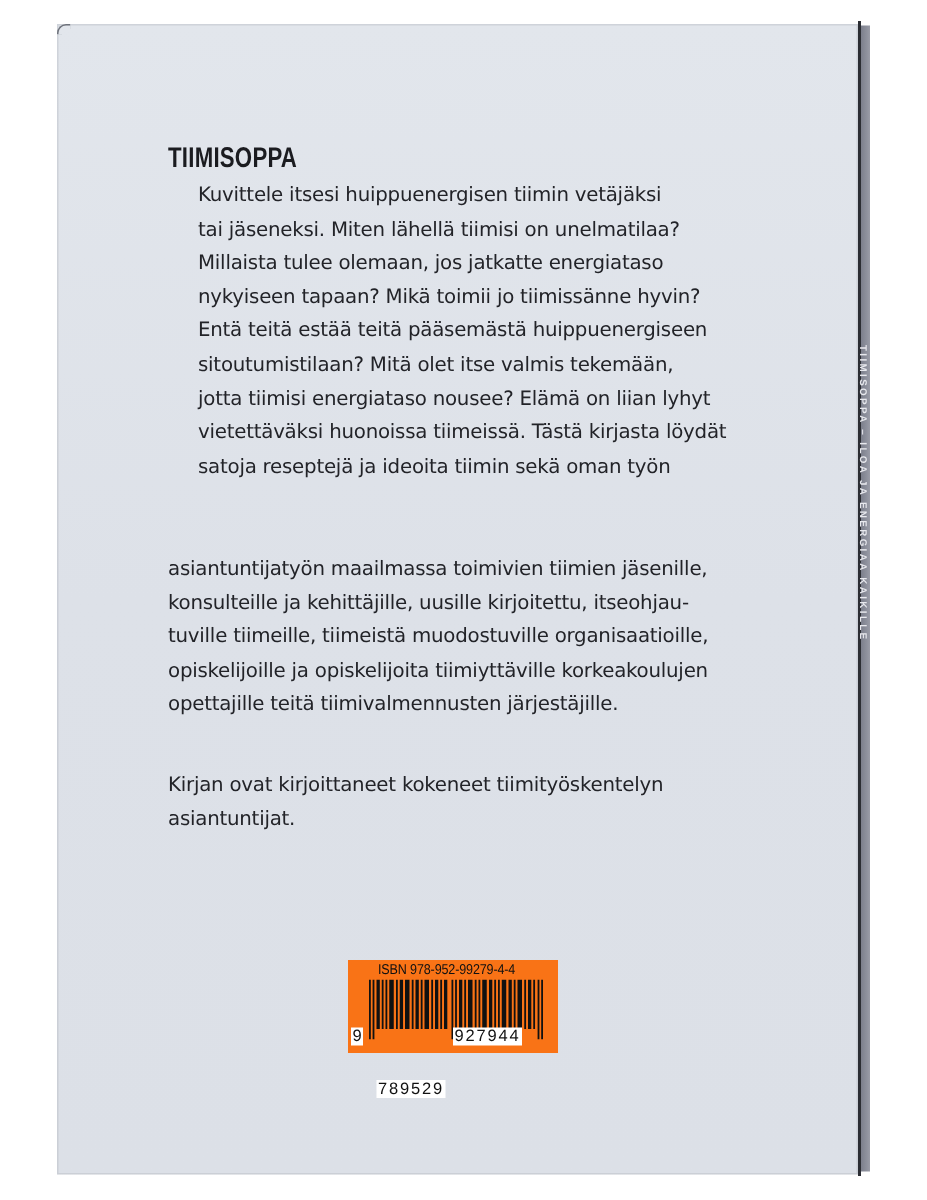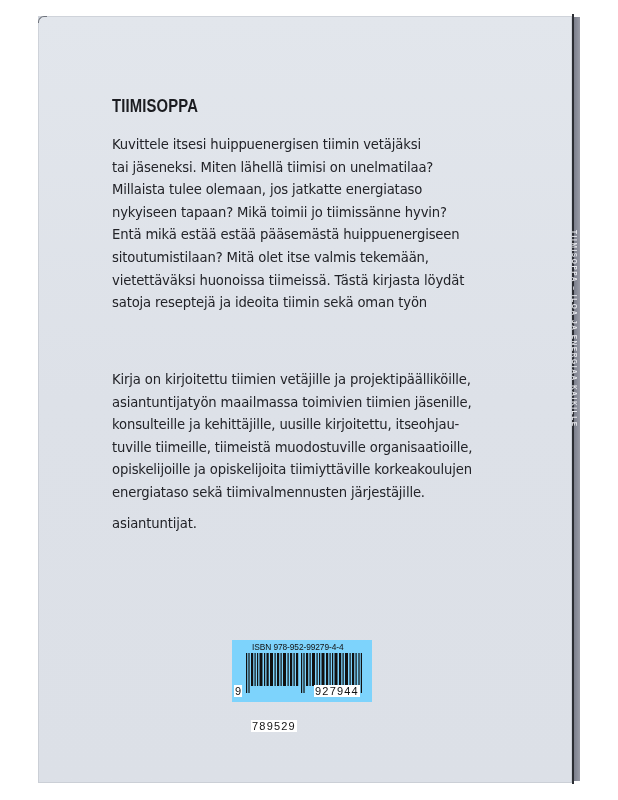--- a/index.html
+++ b/index.html
@@ -83,31 +83,31 @@
       font-family: "DejaVu Sans", sans-serif;
       font-size: 13.2px;
       line-height: 22.6px;
       color: #222328;
       letter-spacing: -0.15px;
     }
     .para .line {
       display: block;
       white-space: nowrap;
     }
-    #para-1 { top: 134px; }
+    #para-1 { top: 120px; margin-left: 20px; }
     #para-2 { top: 369px; }
     #para-3 { top: 513px; }
 
     .barcode-box {
       position: absolute;
       left: 232px;
       top: 640px;
       width: 140px;
       height: 62px;
-      background: #7dd3fc;
+      background: #f97316;
     }
     .isbn-label {
       position: absolute;
       left: 20px;
       top: 1px;
       font-family: "Liberation Sans", sans-serif;
       font-size: 9.5px;
       color: #111;
       transform: scaleX(0.88);
       transform-origin: 0 0;
@@ -127,54 +127,55 @@
       top: 45px;
       font-family: "Liberation Sans", sans-serif;
       font-size: 11px;
       color: #111;
       white-space: nowrap;
       background: transparent;
     }
     .bar-digits span { position: absolute; top: 0; background: #fff; padding: 0 1px; }
     .bd-first { left: 0; }
     .bd-left { left: 17px; letter-spacing: 1.2px; margin-top: 35px; }
-    .bd-right { left: 68px; letter-spacing: 1.2px; margin-left: 12px; }
+    .bd-right { left: 68px; letter-spacing: 1.2px; }
   </style>
 </head>
 <body>
 
 <div class="cover"></div>
 <div class="cover-corner"></div>
 <div class="spine-edge"></div>
 <div class="spine"></div>
 <div class="spine-text">TIIMISOPPA – ILOA JA ENERGIAA KAIKILLE</div>
 
 <div class="title">TIIMISOPPA</div>
 
 <div class="para" id="para-1">
   <span class="line">Kuvittele itsesi huippuenergisen tiimin vetäjäksi</span>
   <span class="line">tai jäseneksi. Miten lähellä tiimisi on unelmatilaa?</span>
   <span class="line">Millaista tulee olemaan, jos jatkatte energiataso</span>
   <span class="line">nykyiseen tapaan? Mikä toimii jo tiimissänne hyvin?</span>
-  <span class="line">Entä mikä estää estää pääsemästä huippuenergiseen</span>
+  <span class="line">Entä teitä estää teitä pääsemästä huippuenergiseen</span>
   <span class="line">sitoutumistilaan? Mitä olet itse valmis tekemään,</span>
+  <span class="line">jotta tiimisi energiataso nousee? Elämä on liian lyhyt</span>
   <span class="line">vietettäväksi huonoissa tiimeissä. Tästä kirjasta löydät</span>
   <span class="line">satoja reseptejä ja ideoita tiimin sekä oman työn</span>
 </div>
 
 <div class="para" id="para-2">
-  <span class="line">Kirja on kirjoitettu tiimien vetäjille ja projektipäälliköille,</span>
   <span class="line">asiantuntijatyön maailmassa toimivien tiimien jäsenille,</span>
   <span class="line">konsulteille ja kehittäjille, uusille kirjoitettu, itseohjau-</span>
   <span class="line">tuville tiimeille, tiimeistä muodostuville organisaatioille,</span>
   <span class="line">opiskelijoille ja opiskelijoita tiimiyttäville korkeakoulujen</span>
-  <span class="line">energiataso sekä tiimivalmennusten järjestäjille.</span>
+  <span class="line">opettajille teitä tiimivalmennusten järjestäjille.</span>
 </div>
 
 <div class="para" id="para-3">
+  <span class="line">Kirjan ovat kirjoittaneet kokeneet tiimityöskentelyn</span>
   <span class="line">asiantuntijat.</span>
 </div>
 
 <div class="barcode-box">
   <div class="isbn-label">ISBN 978-952-99279-4-4</div>
   <svg class="bars" viewBox="0 0 118 40" preserveAspectRatio="none">
     <g fill="#111">
       <rect x="0" y="0" width="1.2" height="40"></rect>
       <rect x="2.4" y="0" width="1.2" height="40"></rect>
       <rect x="5" y="0" width="2.2" height="33"></rect>

